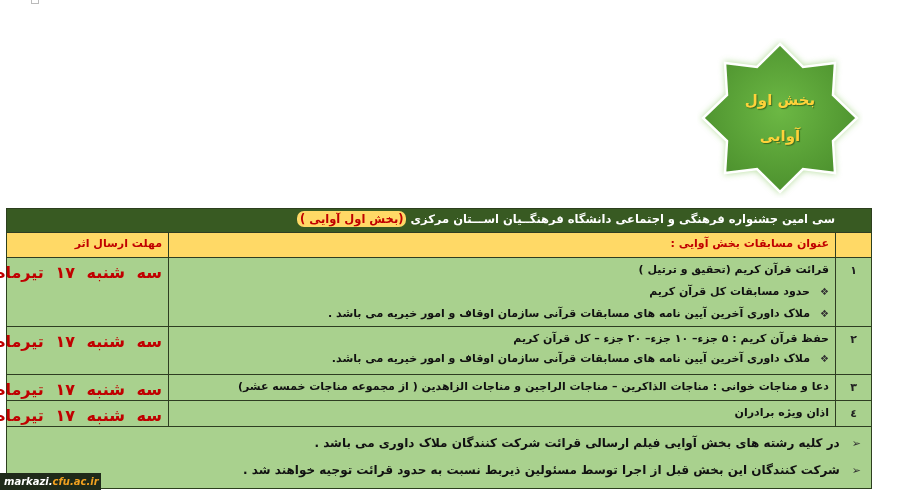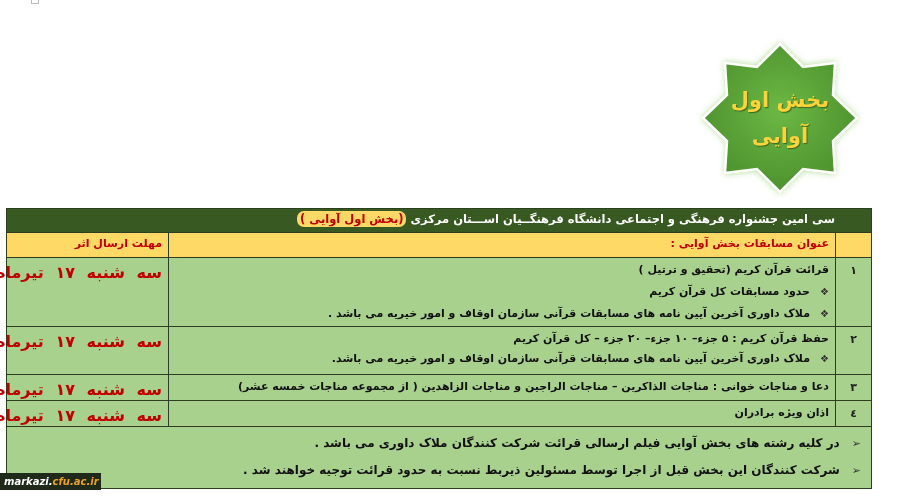--- a/index.html
+++ b/index.html
@@ -12,21 +12,21 @@
     border:1px solid #bbb; border-top:none; background:#fff;
   }
   
   .badge {
     position:absolute; left:697px; top:38px; width:166px; height:160px;
   }
   .badge svg { position:absolute; left:0; top:0; width:166px; height:160px; }
   .badge-text {
     position:absolute; left:0; top:0; width:166px; height:160px;
     display:flex; flex-direction:column; align-items:center; justify-content:center;
-    direction:rtl; color:#ffd23a; font-weight:bold; font-size:21px; line-height:36px;
+    direction:rtl; color:#ffd23a; font-weight:bold; font-size:15px; line-height:36px;
     text-shadow:1px 1px 1px #3a6a20;
   }
   
   .tbl {
     position:absolute; left:6px; top:208px; width:866px; height:281px;
     border:1px solid #2c3f1e; box-sizing:border-box; direction:rtl;
   }
   .row { position:absolute; left:0; right:0; box-sizing:border-box; border-bottom:1px solid #2e3d22; }
   .title-row { top:0; height:24px; background:#385a22; }
   .title-row .title {

